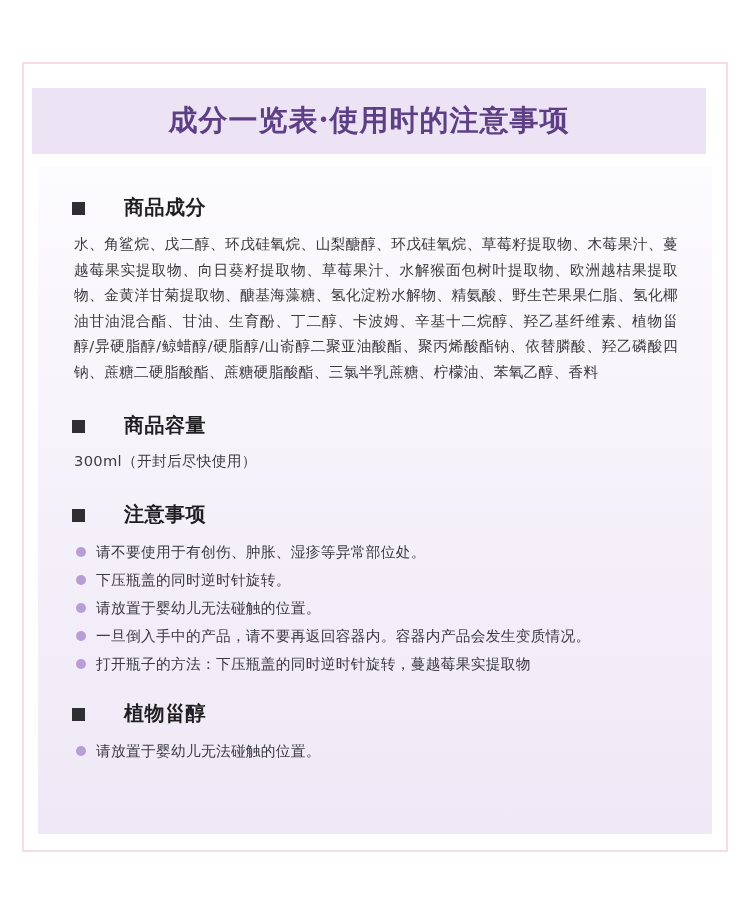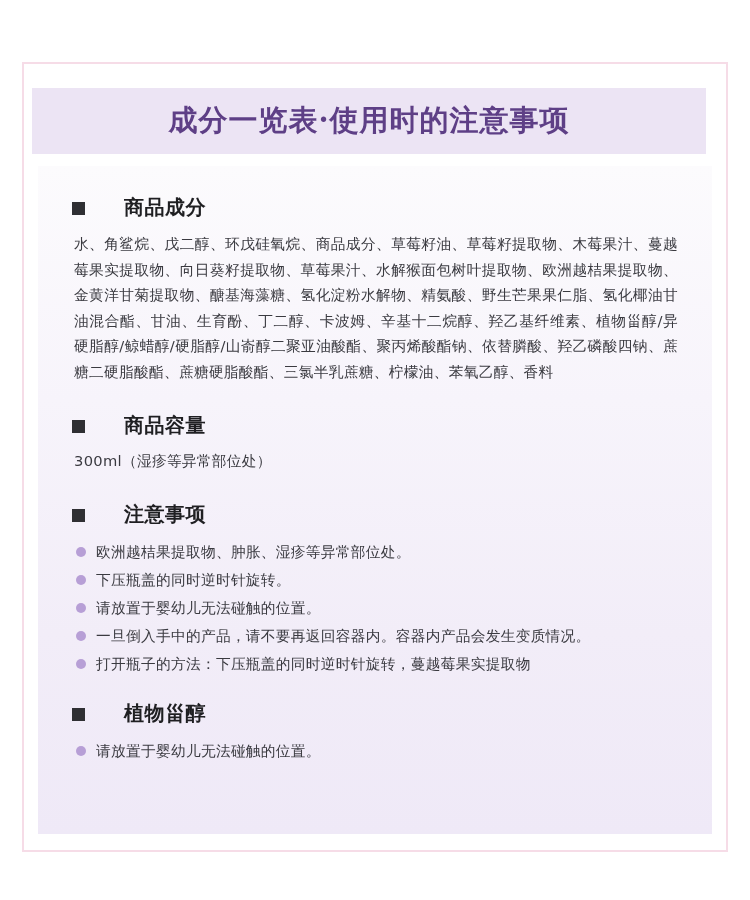--- a/index.html
+++ b/index.html
@@ -141,42 +141,42 @@
     <span class="title-text">成分一览表·使用时的注意事项</span>
   </div>
 
   <div class="body-panel">
 
     <div class="section">
       <div class="section-head">
         <span class="sq"></span>
         <span class="section-title">商品成分</span>
       </div>
-      <p class="ingredients-text">水、角鲨烷、戊二醇、环戊硅氧烷、商品成分、草莓籽油、草莓籽提取物、木莓果汁、蔓越莓果实提取物、向日葵籽提取物、草莓果汁、水解猴面包树叶提取物、欧洲越桔果提取物、金黄洋甘菊提取物、醣基海藻糖、氢化淀粉水解物、精氨酸、野生芒果果仁脂、氢化椰油甘油混合酯、甘油、生育酚、丁二醇、卡波姆、辛基十二烷醇、羟乙基纤维素、植物甾醇/异硬脂醇/鲸蜡醇/硬脂醇/山嵛醇二聚亚油酸酯、聚丙烯酸酯钠、依替膦酸、羟乙磷酸四钠、蔗糖二硬脂酸酯、蔗糖硬脂酸酯、三氯半乳蔗糖、柠檬油、苯氧乙醇、香料</p>
+      <p class="ingredients-text">水、角鲨烷、戊二醇、环戊硅氧烷、山梨醣醇、环戊硅氧烷、草莓籽提取物、木莓果汁、蔓越莓果实提取物、向日葵籽提取物、草莓果汁、水解猴面包树叶提取物、欧洲越桔果提取物、金黄洋甘菊提取物、醣基海藻糖、氢化淀粉水解物、精氨酸、野生芒果果仁脂、氢化椰油甘油混合酯、甘油、生育酚、丁二醇、卡波姆、辛基十二烷醇、羟乙基纤维素、植物甾醇/异硬脂醇/鲸蜡醇/硬脂醇/山嵛醇二聚亚油酸酯、聚丙烯酸酯钠、依替膦酸、羟乙磷酸四钠、蔗糖二硬脂酸酯、蔗糖硬脂酸酯、三氯半乳蔗糖、柠檬油、苯氧乙醇、香料</p>
     </div>
 
     <div class="gap-lg"></div>
 
     <div class="section">
       <div class="section-head">
         <span class="sq"></span>
         <span class="section-title">商品容量</span>
       </div>
-      <p class="volume-text">300ml（湿疹等异常部位处）</p>
+      <p class="volume-text">300ml（开封后尽快使用）</p>
     </div>
 
     <div class="gap-lg"></div>
 
     <div class="section">
       <div class="section-head">
         <span class="sq"></span>
         <span class="section-title">注意事项</span>
       </div>
       <ul class="bullets">
-        <li><span class="dot"></span><span>欧洲越桔果提取物、肿胀、湿疹等异常部位处。</span></li>
+        <li><span class="dot"></span><span>请不要使用于有创伤、肿胀、湿疹等异常部位处。</span></li>
         <li><span class="dot"></span><span>下压瓶盖的同时逆时针旋转。</span></li>
         <li><span class="dot"></span><span>请放置于婴幼儿无法碰触的位置。</span></li>
         <li><span class="dot"></span><span>一旦倒入手中的产品，请不要再返回容器内。容器内产品会发生变质情况。</span></li>
         <li><span class="dot"></span><span>打开瓶子的方法：下压瓶盖的同时逆时针旋转，蔓越莓果实提取物</span></li>
       </ul>
     </div>
 
     <div class="gap-md"></div>
 
     <div class="section">

